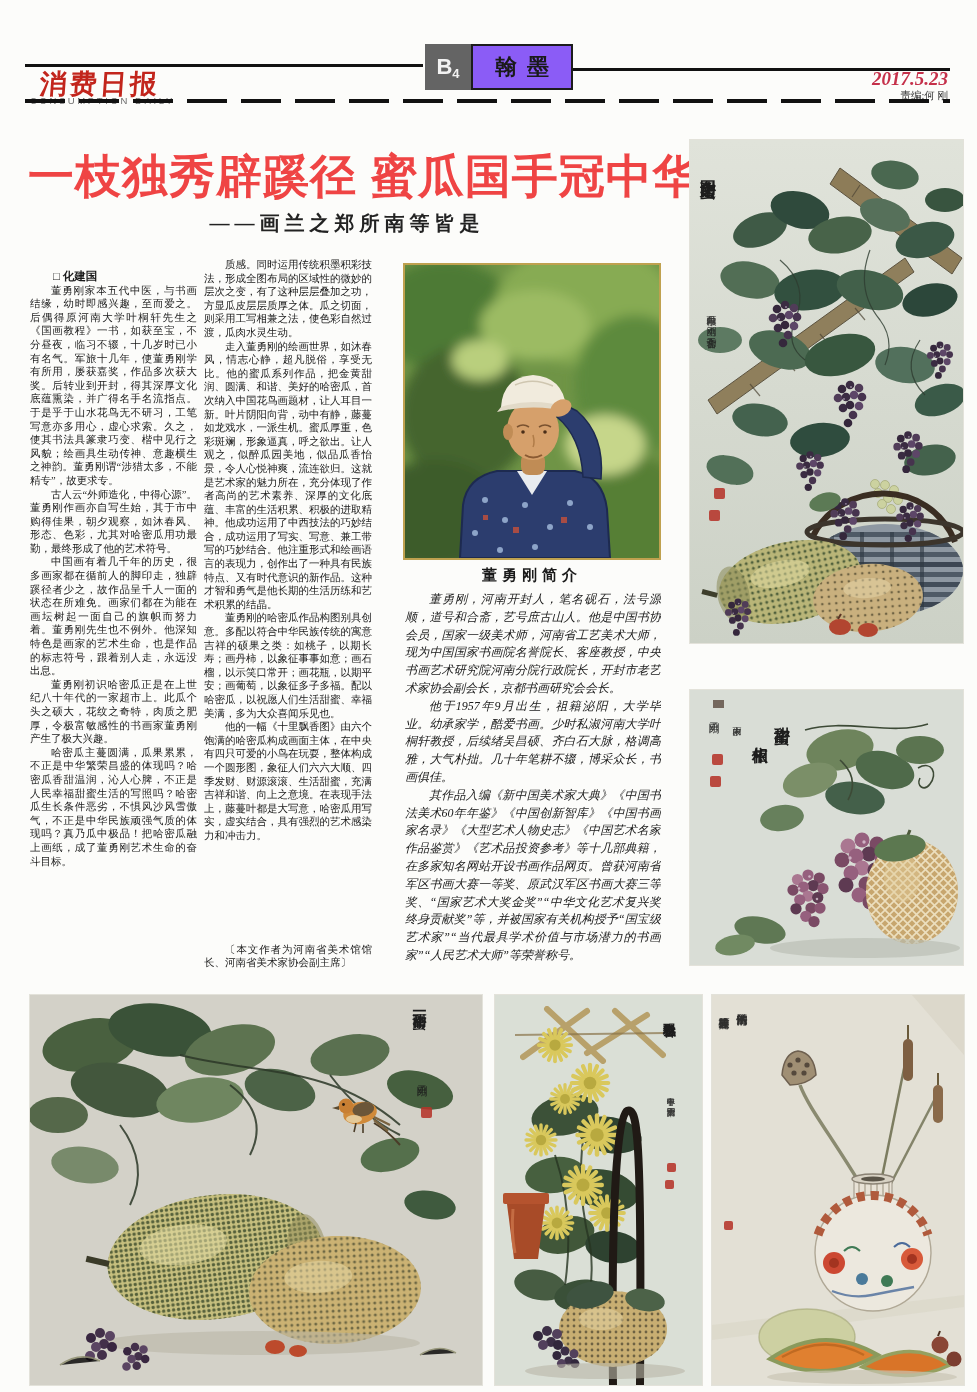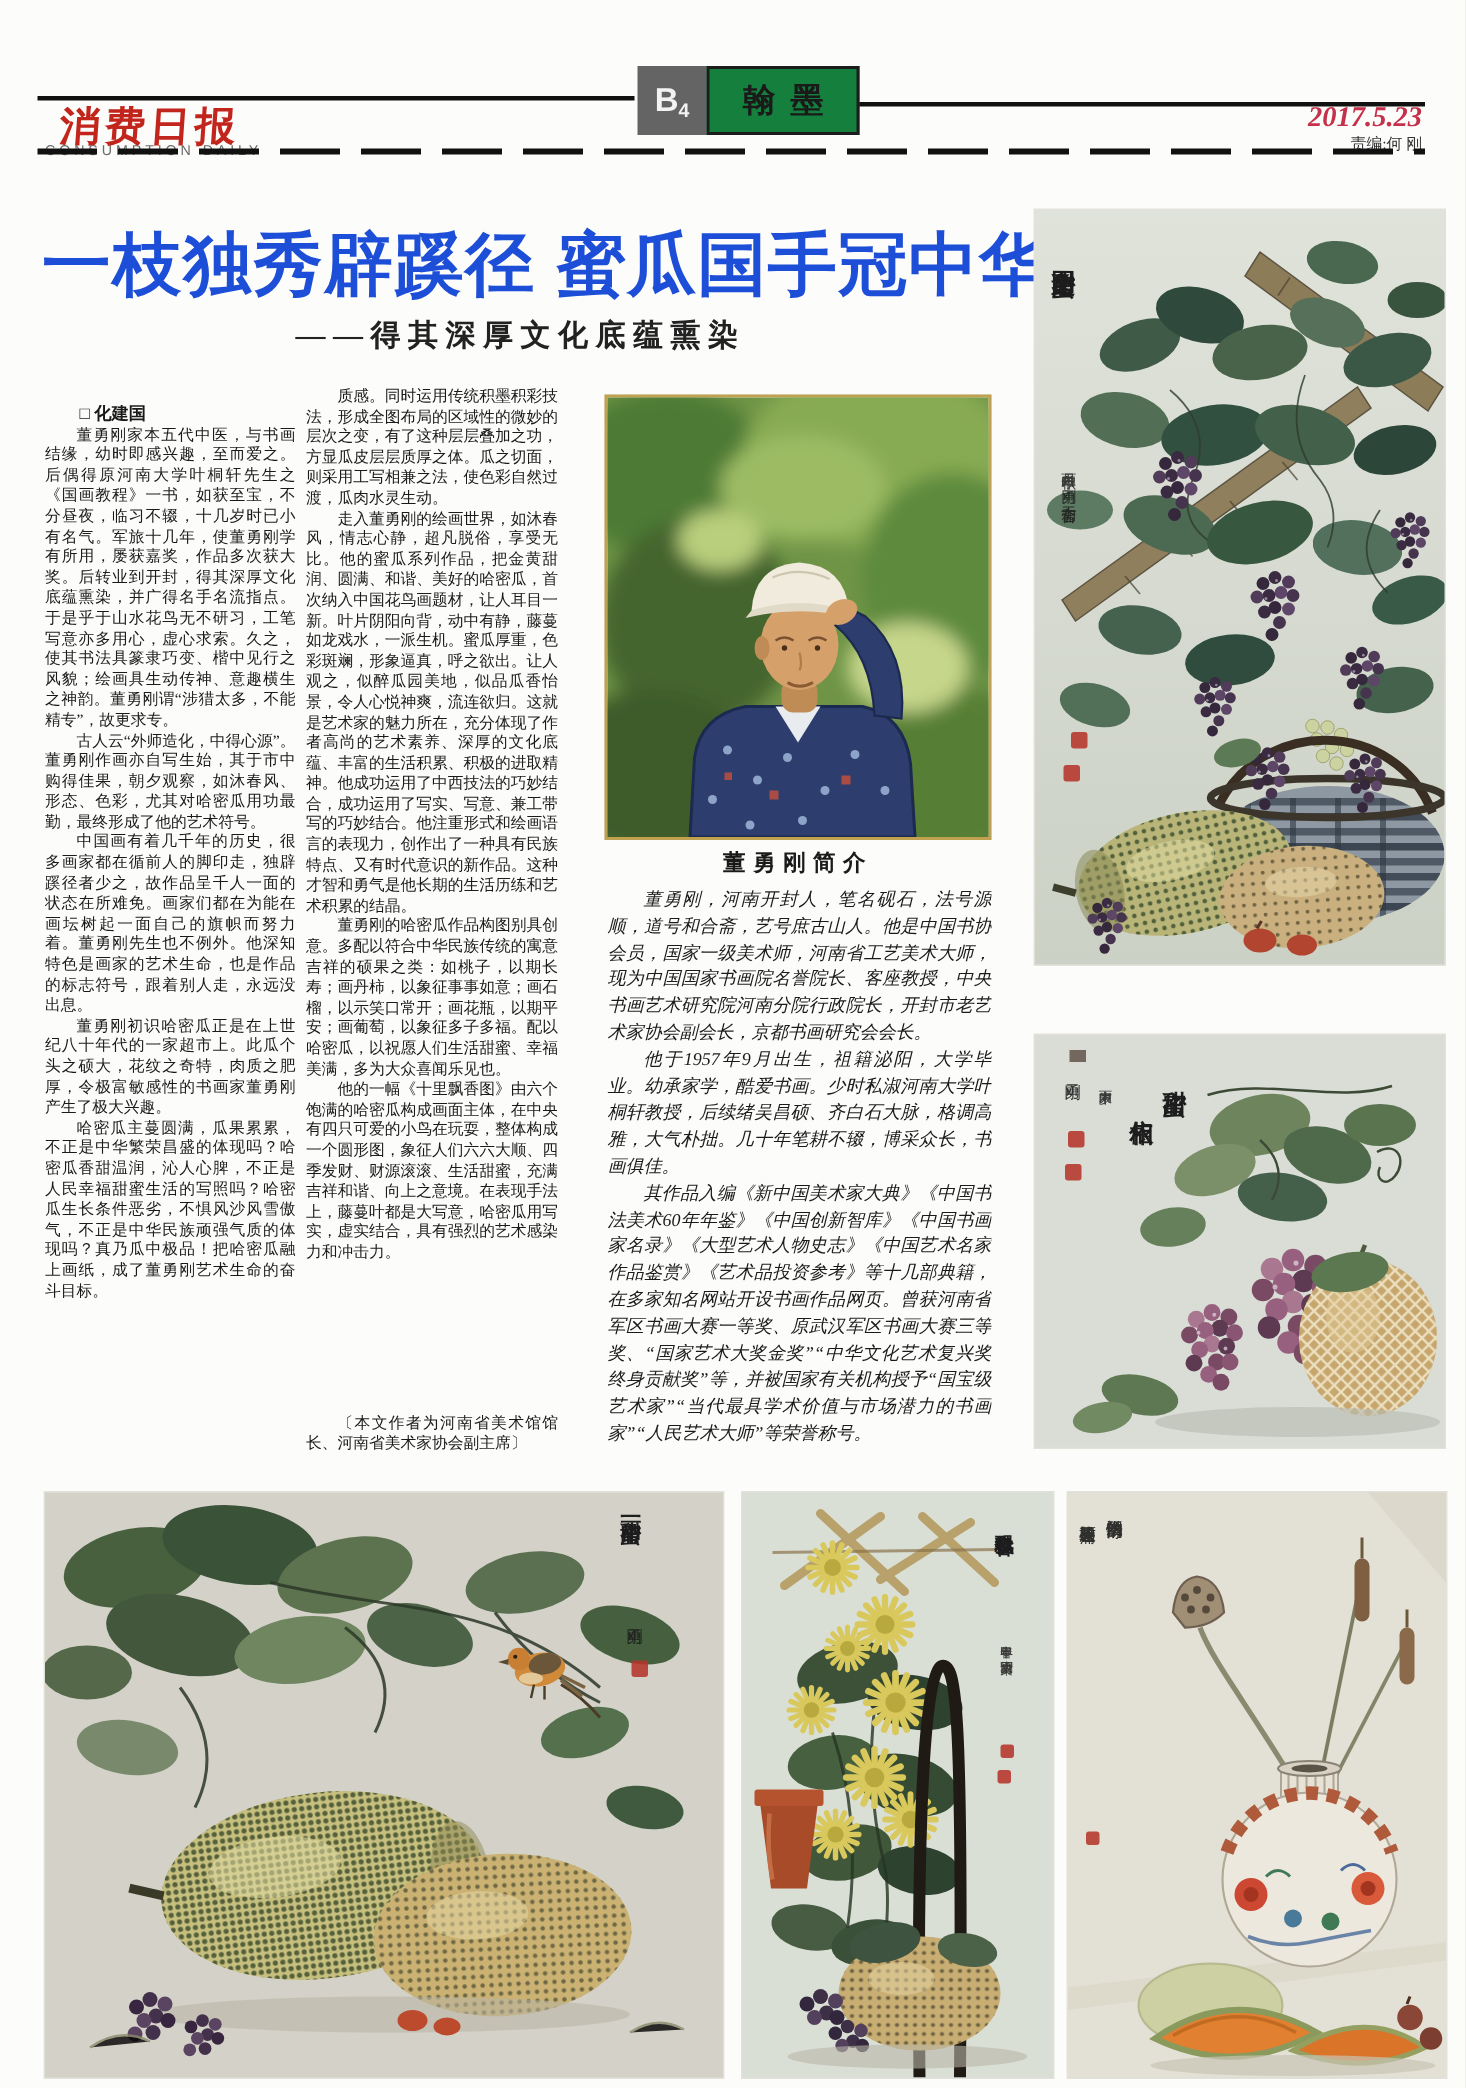--- a/index.html
+++ b/index.html
@@ -7,26 +7,26 @@
         font-family:"Liberation Serif",serif;color:#1a1a1a;}
   .abs{position:absolute;}
   
   .rule-solid{height:3px;background:#111;}
   .rule-dash{height:4px;background:repeating-linear-gradient(90deg,#111 0 40px,transparent 40px 54px);}
   .logo-cn{font-size:27px;font-weight:bold;color:#c2251c;letter-spacing:3px;transform:skewX(-4deg);font-family:"Liberation Serif",serif;}
   .logo-en{font-size:9.5px;letter-spacing:2.6px;color:#6b6b6b;font-family:"Liberation Sans",sans-serif;}
   .pagecode{width:46px;height:46px;background:#646464;color:#f2f2f2;display:flex;align-items:center;justify-content:center;
             font-family:"Liberation Sans",sans-serif;font-weight:bold;font-size:22px;}
   .pagecode small{font-size:13px;align-self:flex-end;margin-bottom:9px;}
-  .section-box{width:88px;height:42px;background:#15803d;border:2px solid #1c1c1c;display:flex;align-items:center;justify-content:center;
+  .section-box{width:88px;height:42px;background:#8b5cf6;border:2px solid #1c1c1c;display:flex;align-items:center;justify-content:center;
                font-size:22px;font-weight:bold;letter-spacing:10px;padding-left:10px;}
   .date{font-size:19px;font-weight:bold;font-style:italic;color:#c5304a;font-family:"Liberation Serif",serif;}
   .editor{font-size:10.5px;color:#333;}
   
-  .title{font-family:"Liberation Sans",sans-serif;font-weight:900;font-size:46px;color:#1d4ed8;
+  .title{font-family:"Liberation Sans",sans-serif;font-weight:900;font-size:46px;color:#ef4444;
          letter-spacing:1px;text-align:center;white-space:nowrap;}
   .subtitle{font-size:20px;letter-spacing:5px;text-align:center;color:#222;font-weight:bold;}
   
   .col{font-size:10.5px;line-height:13.6px;text-align:justify;overflow:hidden;}
   .col p{margin:0;text-indent:2em;}
   .byline{font-weight:bold;font-size:11.5px;text-indent:0;margin-bottom:10px;}
   .col2wrap{display:flex;flex-direction:column;}
   .col2wrap .paras{flex:1 1 auto;overflow:hidden;}
   .closing{flex:0 0 auto;font-size:10.5px;line-height:13.6px;padding-top:3px;}
   
@@ -60,21 +60,21 @@
   <div class="abs section-box" style="left:471px;top:44px;">
     <span>翰墨</span>
   </div>
 
   <div class="abs date" style="right:29px;top:68px;text-align:center;">2017.5.23</div>
   <div class="abs editor" style="right:29px;top:89px;">责编:何 刚</div>
 
   <div class="abs rule-dash" style="left:25px;top:99px;width:925px;"></div>
 
   <div class="abs title" style="left:28px;top:146px;width:638px;">一枝独秀辟蹊径 蜜瓜国手冠中华</div>
-  <div class="abs subtitle" style="left:28px;top:210px;width:638px;">——得其深厚文化底蕴熏染</div>
+  <div class="abs subtitle" style="left:28px;top:210px;width:638px;">——画兰之郑所南等皆是</div>
 
   <div class="abs col" style="left:30px;top:270px;width:167px;height:712px;">
     <p class="byline">□ 化建国</p>
     <div>
         <p>董勇刚家本五代中医，与书画结缘，幼时即感兴趣，至而爱之。后偶得原河南大学叶桐轩先生之《国画教程》一书，如获至宝，不分昼夜，临习不辍，十几岁时已小有名气。军旅十几年，使董勇刚学有所用，屡获嘉奖，作品多次获大奖。后转业到开封，得其深厚文化底蕴熏染，并广得名手名流指点。于是乎于山水花鸟无不研习，工笔写意亦多用心，虚心求索。久之，使其书法具篆隶巧变、楷中见行之风貌；绘画具生动传神、意趣横生之神韵。董勇刚谓“涉猎太多，不能精专”，故更求专。</p>
         <p>古人云“外师造化，中得心源”。董勇刚作画亦自写生始，其于市中购得佳果，朝夕观察，如沐春风、形态、色彩，尤其对哈密瓜用功最勤，最终形成了他的艺术符号。</p>
         <p>中国画有着几千年的历史，很多画家都在循前人的脚印走，独辟蹊径者少之，故作品呈千人一面的状态在所难免。画家们都在为能在画坛树起一面自己的旗帜而努力着。董勇刚先生也不例外。他深知特色是画家的艺术生命，也是作品的标志符号，跟着别人走，永远没出息。</p>
         <p>董勇刚初识哈密瓜正是在上世纪八十年代的一家超市上。此瓜个头之硕大，花纹之奇特，肉质之肥厚，令极富敏感性的书画家董勇刚产生了极大兴趣。</p>
         <p>哈密瓜主蔓圆满，瓜果累累，不正是中华繁荣昌盛的体现吗？哈密瓜香甜温润，沁人心脾，不正是人民幸福甜蜜生活的写照吗？哈密瓜生长条件恶劣，不惧风沙风雪傲气，不正是中华民族顽强气质的体现吗？真乃瓜中极品！把哈密瓜融上画纸，成了董勇刚艺术生命的奋斗目标。</p>
       </div>

